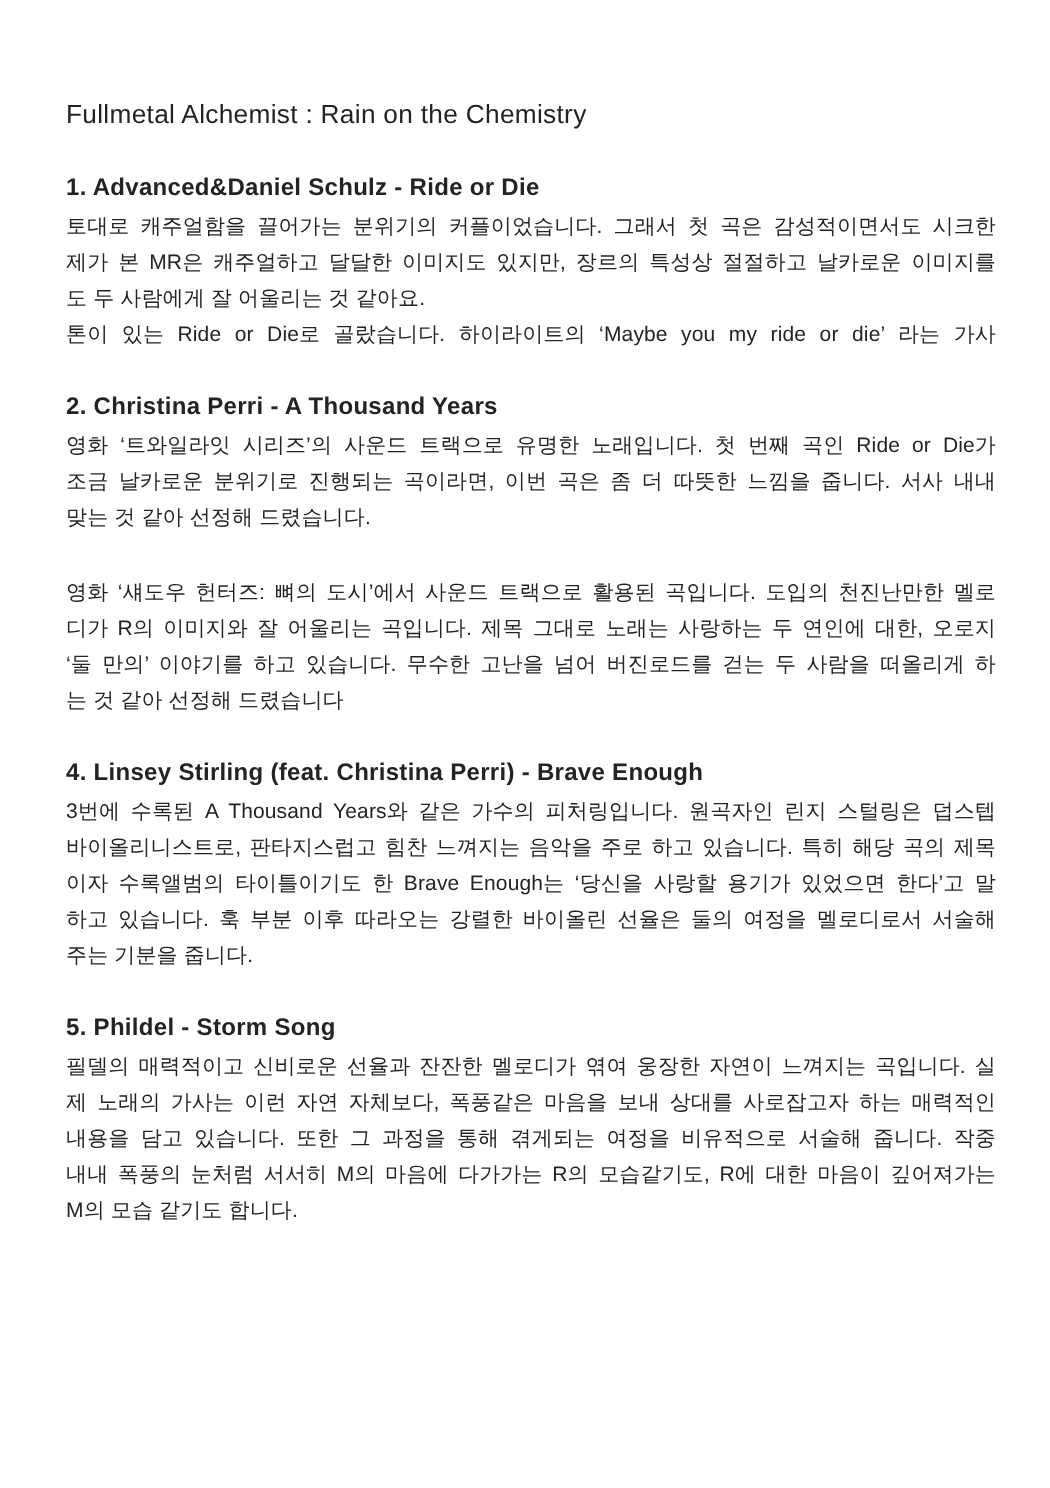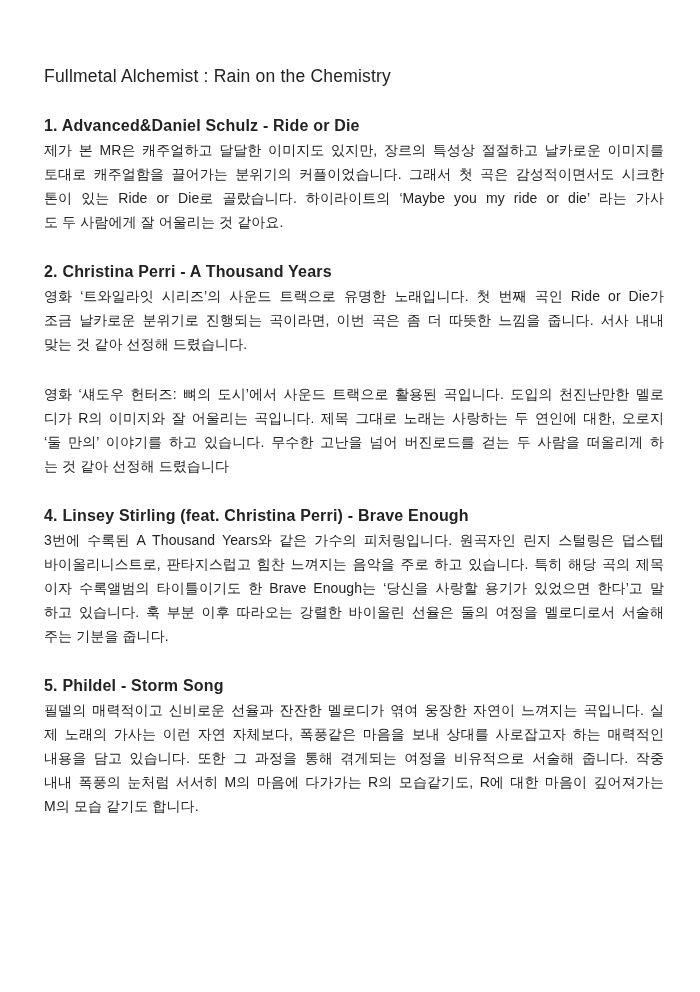--- a/index.html
+++ b/index.html
@@ -54,24 +54,24 @@
 </style>
 </head>
 <body>
 
 <div class="page">
   <h1 class="doc-title">Fullmetal Alchemist : Rain on the Chemistry</h1>
   <div id="sections">
   <section class="song-section">
     <h2 class="song-heading">1. Advanced&amp;Daniel Schulz - Ride or Die</h2>
     <div class="song-body">
+          <div class="text-line">토대로 캐주얼함을 끌어가는 분위기의 커플이었습니다. 그래서 첫 곡은 감성적이면서도 시크한</div>
           <div class="text-line">제가 본 MR은 캐주얼하고 달달한 이미지도 있지만, 장르의 특성상 절절하고 날카로운 이미지를</div>
-          <div class="text-line">토대로 캐주얼함을 끌어가는 분위기의 커플이었습니다. 그래서 첫 곡은 감성적이면서도 시크한</div>
+          <div class="text-line last-line">도 두 사람에게 잘 어울리는 것 같아요.</div>
           <div class="text-line">톤이 있는 Ride or Die로 골랐습니다. 하이라이트의 ‘Maybe you my ride or die’ 라는 가사</div>
-          <div class="text-line last-line">도 두 사람에게 잘 어울리는 것 같아요.</div>
         </div>
   </section>
 
   <section class="song-section">
     <h2 class="song-heading">2. Christina Perri - A Thousand Years</h2>
     <div class="song-body">
           <div class="text-line">영화 ‘트와일라잇 시리즈’의 사운드 트랙으로 유명한 노래입니다. 첫 번째 곡인 Ride or Die가</div>
           <div class="text-line">조금 날카로운 분위기로 진행되는 곡이라면, 이번 곡은 좀 더 따뜻한 느낌을 줍니다. 서사 내내</div>
           <div class="text-line last-line">맞는 것 같아 선정해 드렸습니다.</div>
         </div>

